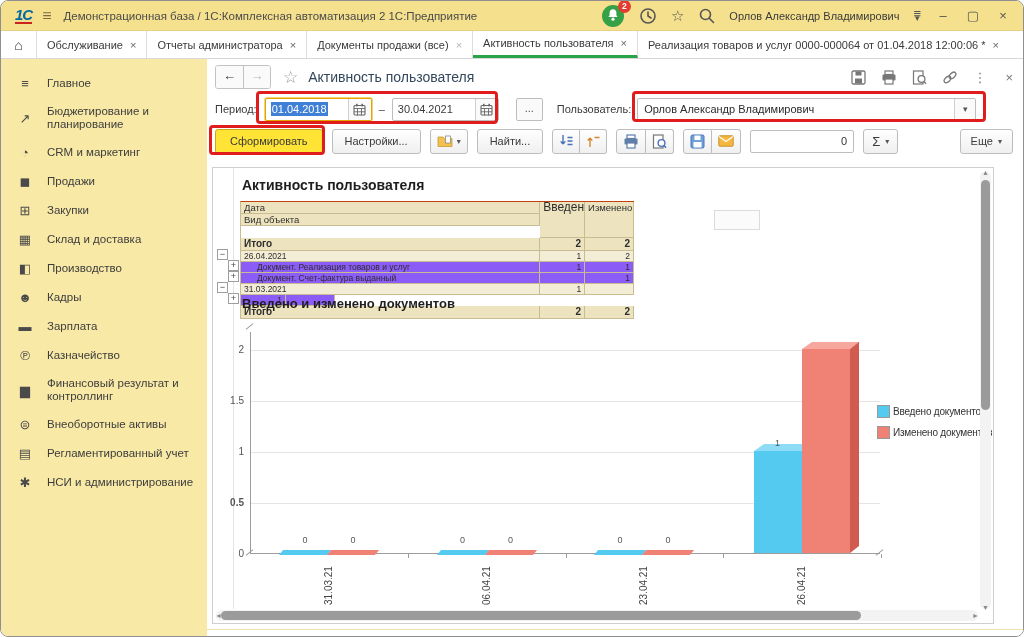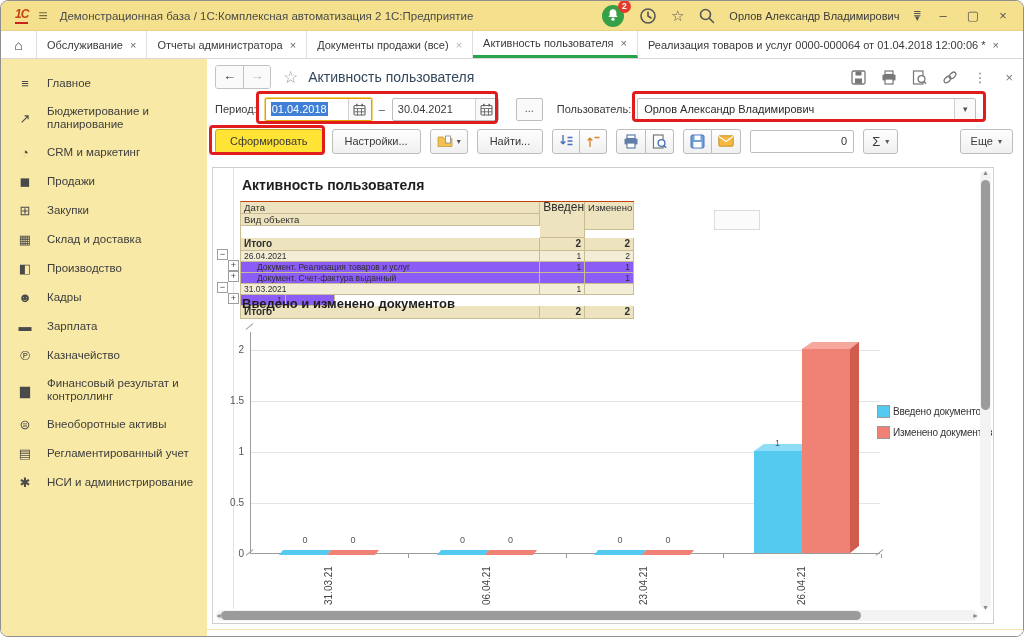--- a/index.html
+++ b/index.html
@@ -3,21 +3,21 @@
 <meta charset="utf-8">
 <style>
   * { box-sizing: border-box; margin: 0; padding: 0; }
   html,body { background:#fff; font-family:"Liberation Sans", sans-serif; }
   .window { position:relative; width:1024px; height:637px; border:1px solid #8f8f8f;
             border-radius:8px; overflow:hidden; background:#fff; }
 
   
   .titlebar { position:absolute; left:0; top:0; right:0; height:30px; background:#F5E18D;
               border-bottom:1px solid #E6D185; display:flex; align-items:center; }
-  .logo { font-weight:bold; font-style:italic; font-size:12px; color:#c2410c; margin:0 10px 0 14px;
+  .logo { font-weight:bold; font-style:italic; font-size:15px; color:#0369a1; margin:0 10px 0 14px;
           border-bottom:2px solid #C8231E; line-height:15px; letter-spacing:-1px; }
   .hamburger { font-size:16px; color:#7A6C3E; margin-right:12px; cursor:default; }
   .win-title { font-size:11.5px; color:#4A4A4A; }
   .titlebar-right { margin-left:auto; display:flex; align-items:center; gap:14px; padding-right:12px; }
   .bell-wrap { position:relative; width:24px; height:24px; }
   .badge { position:absolute; top:-4px; right:-6px; background:#E23B30; color:#fff; font-size:8.5px;
            min-width:13px; height:13px; border-radius:7px; text-align:center; line-height:13px; font-weight:bold; }
   .tb-ico { color:#555; font-size:15px; line-height:1; }
   .tb-user { font-size:11px; color:#3B3B3B; }
   .svc-menu { display:flex; flex-direction:column; align-items:center; color:#555; font-size:9px; line-height:5px; }
@@ -411,21 +411,21 @@
     <div class="report-area">
       <div class="gutter-line"></div>
       <div class="rep-h1">Активность пользователя</div>
       <div class="rtable" id="rtable">
           <div class="trow">
             <div style="width: 300px;">
               <div class="tcell bg-head c-label" style="width: 100%; height: 12px; line-height: 11px; font-size: 9.5px;">Дата</div>
               <div class="tcell bg-head c-label" style="width: 100%; height: 12px; line-height: 11px; font-size: 9.5px;">Вид объекта</div>
             </div>
             <div class="tcell bg-head c-v1" style="height: 36px; line-height: 11px; font-size: 12px; text-align: left;">Введено</div>
-            <div class="tcell bg-head c-v2" style="height: 28px; line-height: 11px; font-size: 9.5px; text-align: left;">Изменено</div>
+            <div class="tcell bg-head c-v2" style="height: 36px; line-height: 11px; font-size: 9.5px; text-align: left;">Изменено</div>
           </div>
           <div class="trow">
             <div class="tcell c-label bg-total" style="height: 13px; line-height: 12px; font-size: 10px;">Итого</div>
             <div class="tcell c-v1 bg-total" style="height: 13px; line-height: 12px; font-size: 10px;">2</div>
             <div class="tcell c-v2 bg-total" style="height: 13px; line-height: 12px; font-size: 10px;">2</div>
           </div>
           <div class="trow">
             <div class="tcell c-label bg-group" style="height: 11px; line-height: 10px; font-size: 8.5px;">26.04.2021</div>
             <div class="tcell c-v1 bg-group" style="height: 11px; line-height: 10px; font-size: 8.5px;">1</div>
             <div class="tcell c-v2 bg-group" style="height: 11px; line-height: 10px; font-size: 8.5px;">2</div>
@@ -518,21 +518,21 @@
         <div class="vthumb"></div>
         <span class="scr-arrow" style="top:-2px;left:2px;">▲</span>
         <span class="scr-arrow" style="bottom:-2px;left:2px;">▼</span>
       </div>
       <div class="hscroll">
         <div class="hthumb"></div>
         <span class="scr-arrow" style="left:-1px;top:2px;">◄</span>
         <span class="scr-arrow" style="right:-1px;top:2px;">►</span>
       </div>
     <div class="ytick-lab" style="left: 5px; top: 380px;">0</div>
-        <div class="ytick-lab" style="left: 5px; top: 329px;">0.5</div>
+        <div class="ytick-lab" style="left: 5px; top: 329px; font-weight: bold;">0.5</div>
         <div class="ytick-lab" style="left: 5px; top: 278px;">1</div>
         <div class="ytick-lab" style="left: 5px; top: 227px;">1.5</div>
         <div class="ytick-lab" style="left: 5px; top: 176px;">2</div>
         <div class="diag" style="left: 32px; top: 158px; transform: rotate(-38deg);"></div>
         <div class="diag" style="left: 32px; top: 384px; transform: rotate(-38deg);"></div>
         <div class="diag" style="left: 662px; top: 384px; transform: rotate(-38deg);"></div>
       </div>
 
     <div class="annot an-period"></div>
     <div class="annot an-user"></div>

